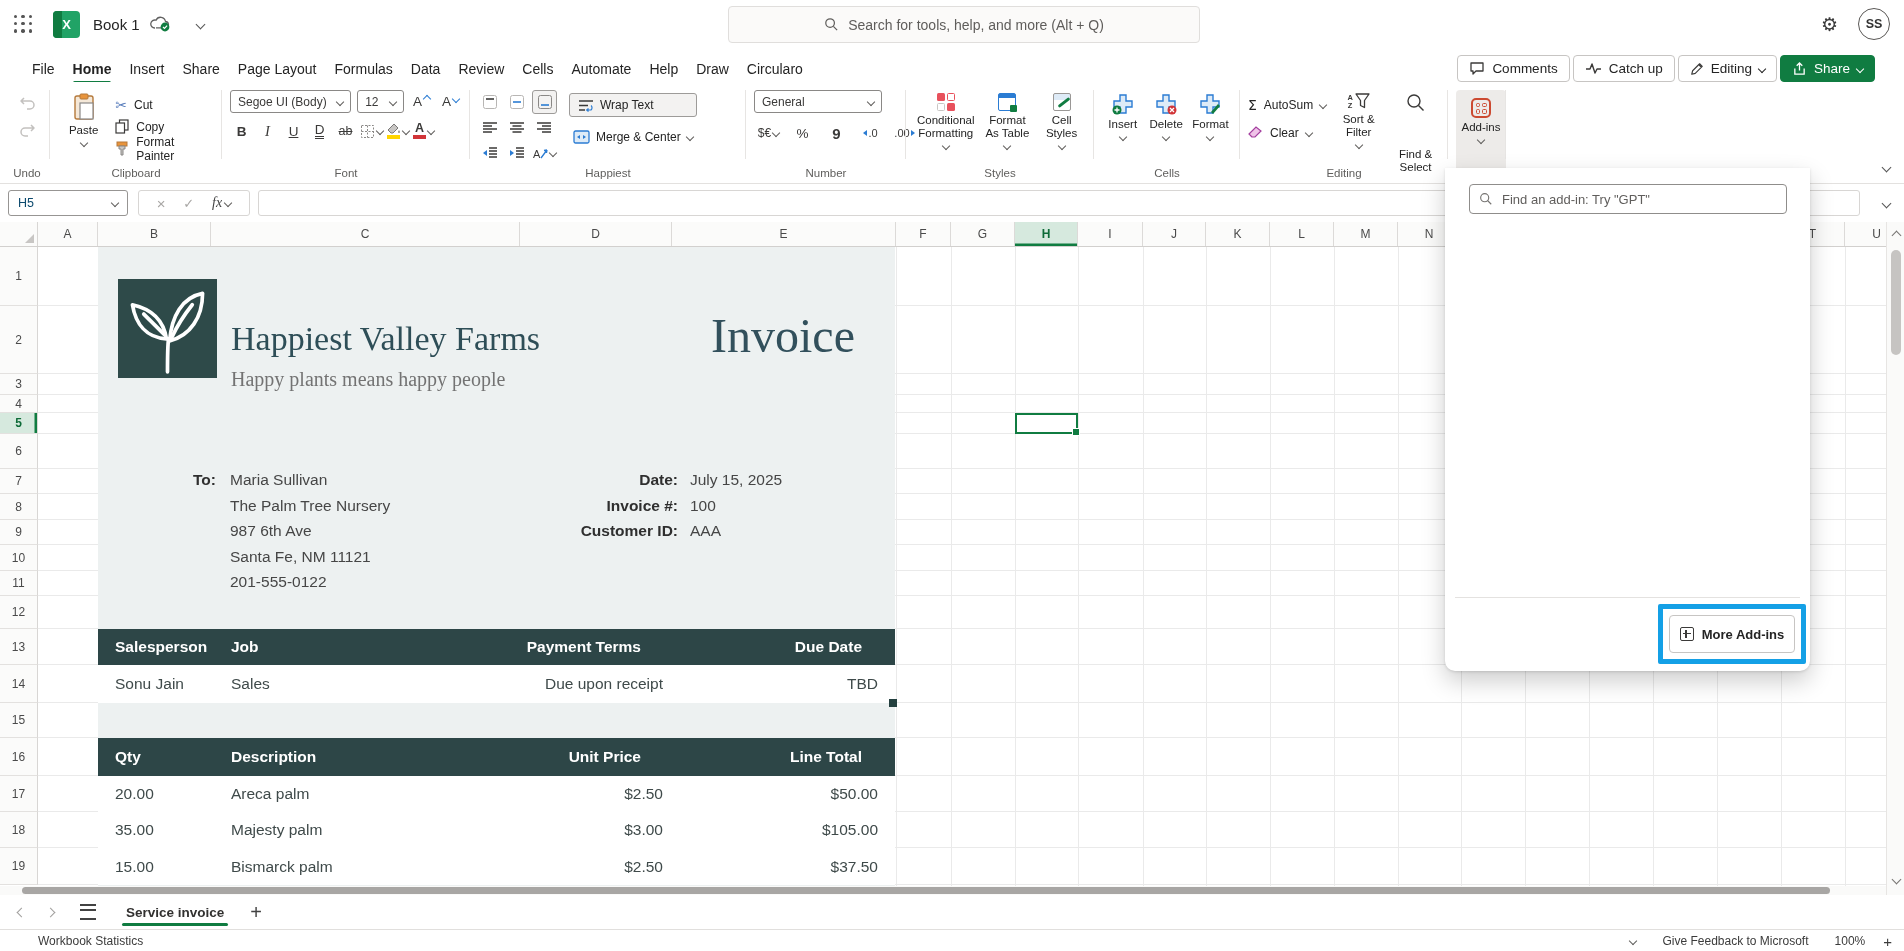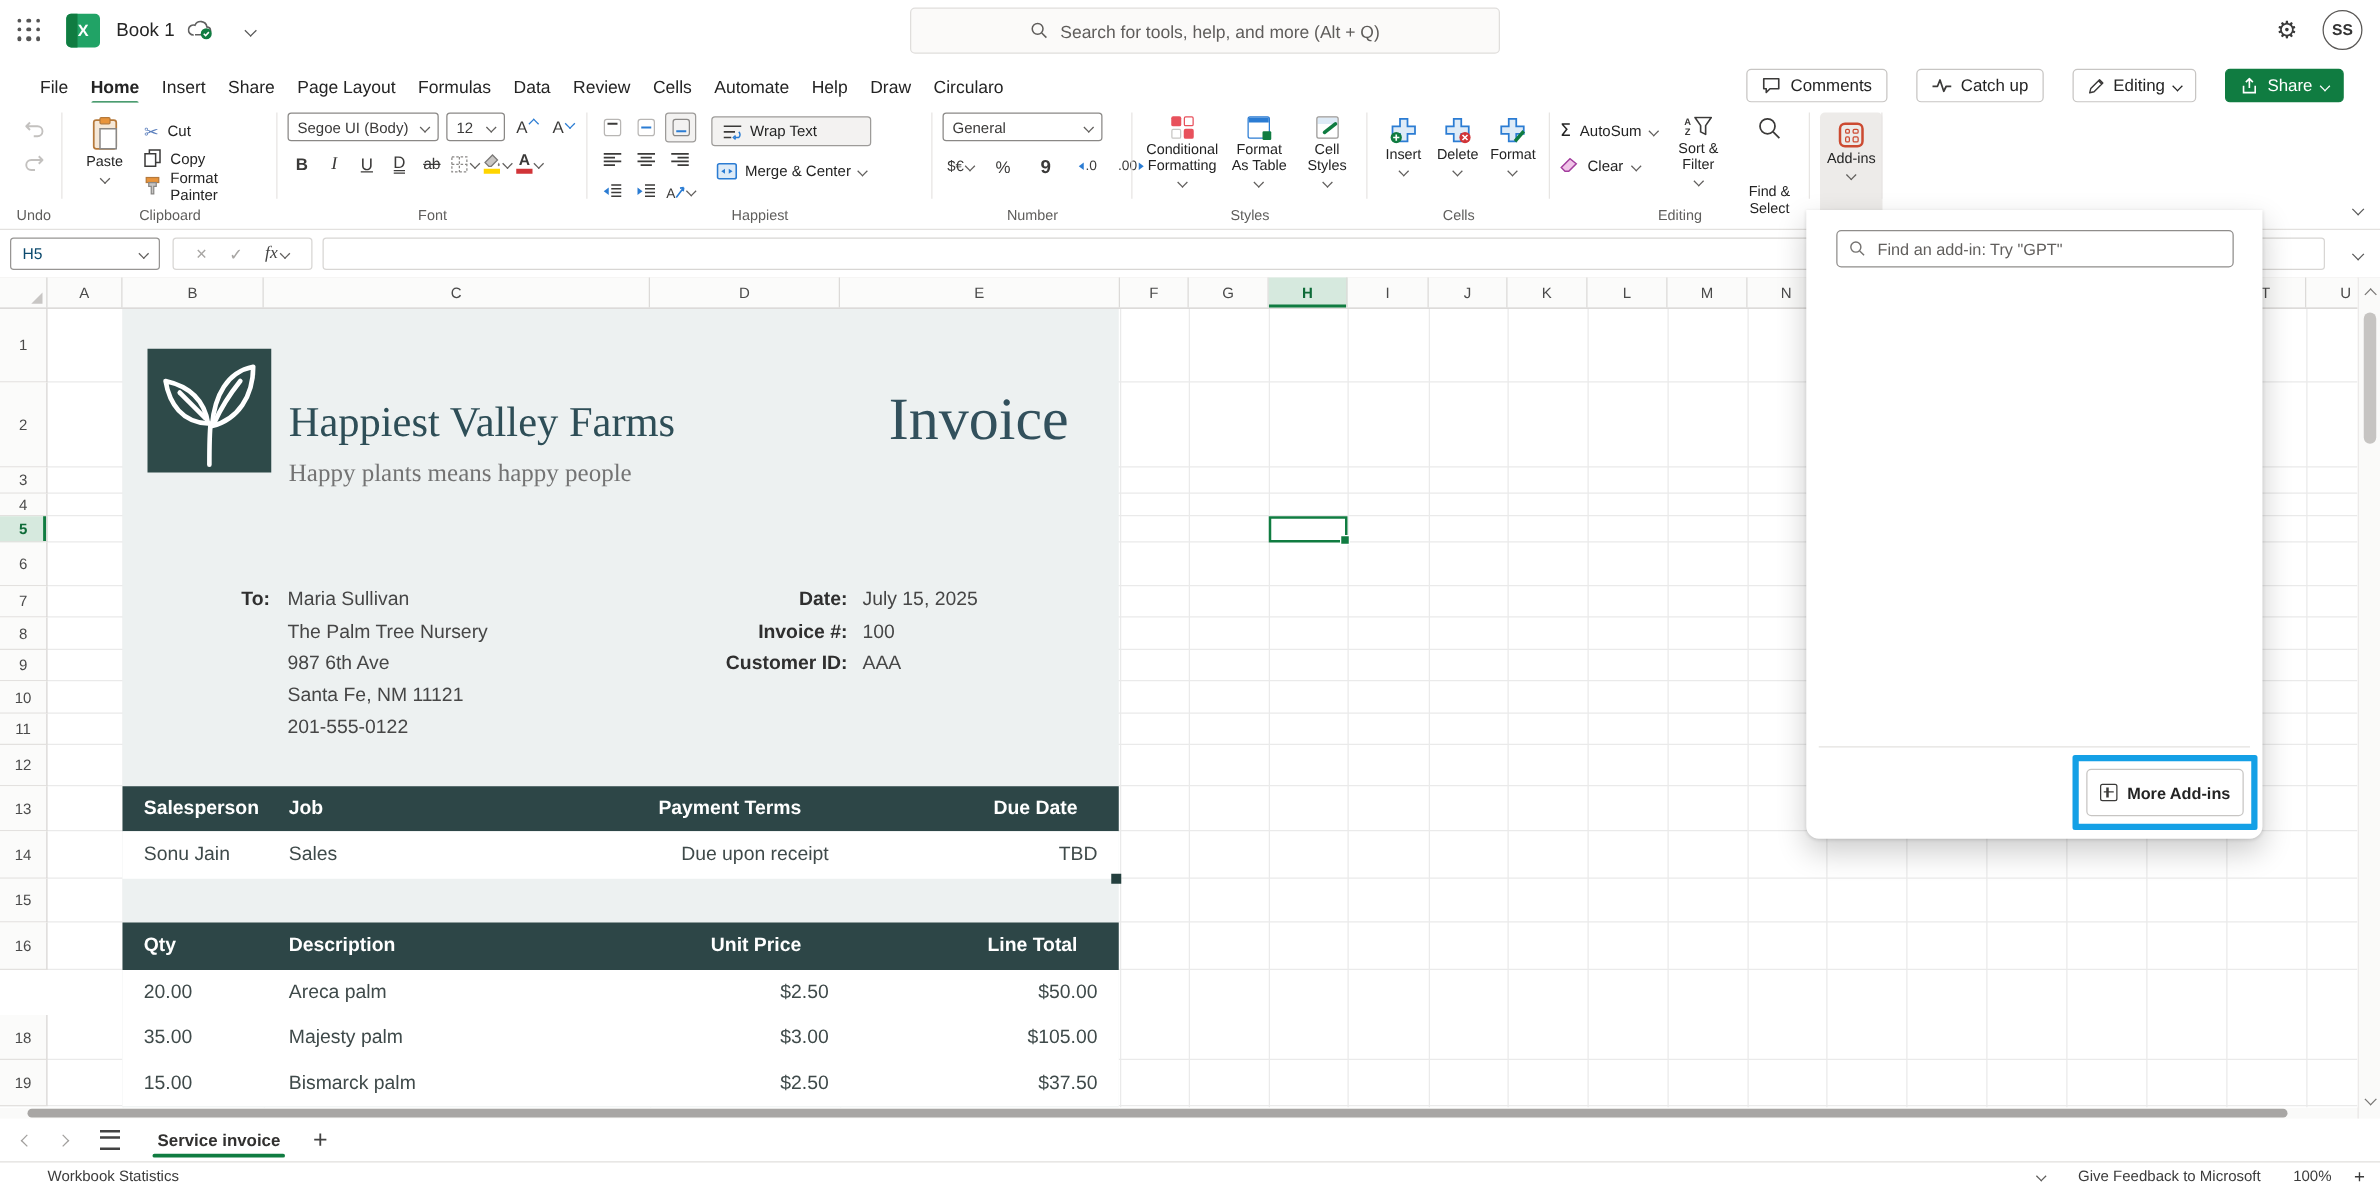--- a/index.html
+++ b/index.html
@@ -29,21 +29,21 @@
   .gear{font-size:19px;color:#3A3A3A;font-family:"DejaVu Sans",sans-serif;}
   .avatar{width:30px;height:30px;border-radius:50%;border:1px solid #5A5856;display:flex;align-items:center;
           justify-content:center;font-size:12.5px;font-weight:600;color:#333;background:#fff;}
 
   
   #menubar{position:absolute;top:48px;left:0;right:0;height:34px;display:flex;align-items:flex-end;
            padding:0 23px;box-sizing:border-box;background:#fff;}
   .mtab{padding:5px 9px;font-size:14px;color:#242424;position:relative;border-radius:4px;flex:none;}
   .mtab.active{font-weight:700;}
   .mtab.active::after{content:"";position:absolute;left:9px;right:9px;bottom:-2px;height:3px;background:#107C41;border-radius:2px;}
-  .mb-right{margin-left:auto;display:flex;align-items:center;gap:23px;margin-right:6px;}
+  .mb-right{margin-left:auto;display:flex;align-items:center;gap:3px;margin-right:6px;}
   .mbtn{height:27px;border:1px solid #C7C5C3;border-radius:4px;background:#fff;display:flex;align-items:center;
         gap:7px;padding:0 11px;font-size:13.5px;color:#242424;box-sizing:border-box;}
   .mbtn.share{background:#107C41;border-color:#107C41;color:#fff;}
   .isvg{flex:none;display:block;}
 
   
   #ribbon{position:absolute;top:82px;left:0;right:0;height:102px;border-bottom:1px solid #E3E1DF;
           display:flex;padding:0 4px;box-sizing:border-box;background:#fff;}
   .rgroup{position:relative;height:100%;box-sizing:border-box;padding:8px 8px 18px;flex:none;}
   .rgroup::after{content:"";position:absolute;right:0;top:8px;bottom:24px;width:1px;background:#E7E5E3;}
@@ -760,20 +760,23 @@
       </div>
       <div class="grow" style="top: 419px; height: 38px;">
         <div class="rnum">14</div>
       </div>
       <div class="grow" style="top: 457px; height: 35px;">
         <div class="rnum">15</div>
       </div>
       <div class="grow" style="top: 492px; height: 38px;">
         <div class="rnum">16</div>
       </div>
+      <div class="grow" style="top: 530px; height: 36px;">
+        <div class="rnum">17</div>
+      </div>
       <div class="grow" style="top: 566px; height: 36px;">
         <div class="rnum">18</div>
       </div>
       <div class="grow" style="top: 602px; height: 37px;">
         <div class="rnum">19</div>
       </div>
     </div>
 
   <div id="hscroll">
       <div id="hthumb"></div>

